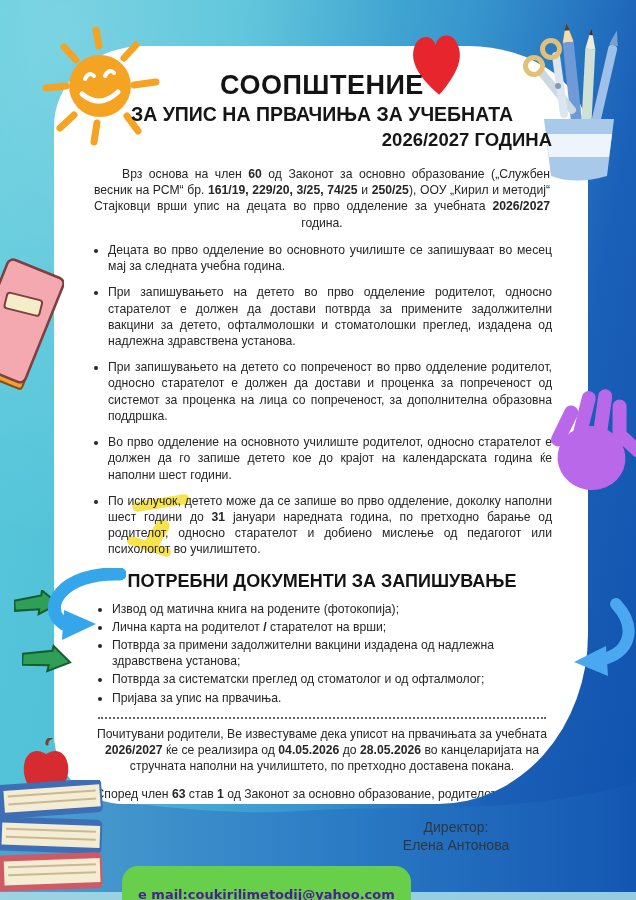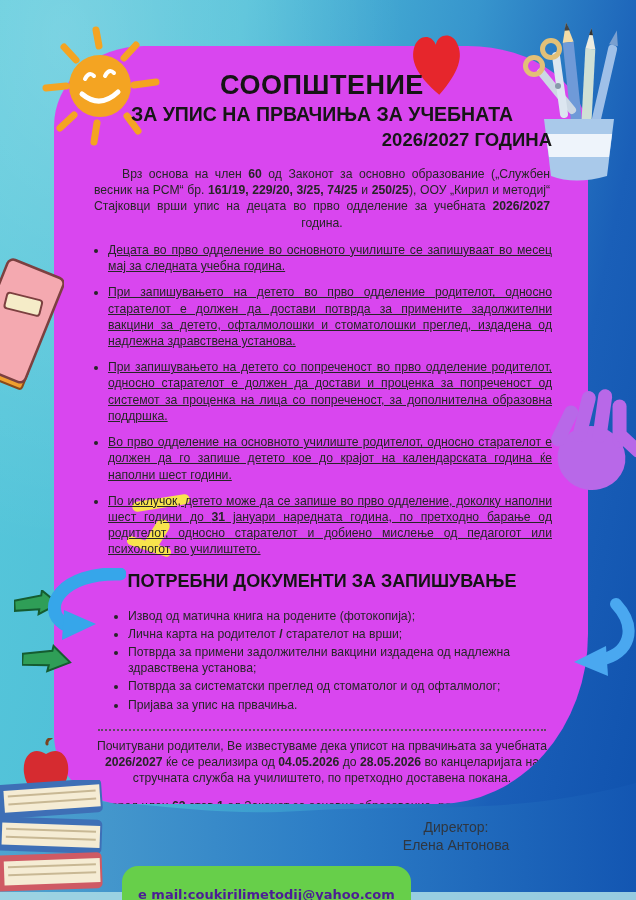--- a/index.html
+++ b/index.html
@@ -9,34 +9,34 @@
   }
   .bg{
     position:absolute;inset:0;
     background:
       radial-gradient(ellipse at 10% 4%, rgba(255,255,255,.22), transparent 42%),
       linear-gradient(102deg,#58c9db 0%,#50c0d8 30%,#3795cd 58%,#1a5fb8 80%,#0f51ad 100%);
   }
   .wave{position:absolute;left:0;bottom:0;width:636px;height:125px;}
   .panel{
     position:absolute;left:54px;top:46px;width:534px;height:758px;
-    background:#d946ef;
+    background:#ffffff;
     border-radius:90px 120px 150px 70px / 80px 90px 170px 70px;
     padding:22px 36px 0 38px;box-sizing:border-box;overflow:hidden;
   }
   .panel-inner{position:relative;z-index:2;}
   .title{font-size:27px;font-weight:bold;text-align:center;color:#141414;letter-spacing:.5px;margin:2px 0 0;}
   .subtitle{font-size:19.5px;font-weight:bold;text-align:center;color:#161616;margin:2px 0 0;}
   .yearline{font-size:18.5px;font-weight:bold;text-align:right;color:#161616;margin:3px 0 0;}
   .body-txt{font-size:12.2px;line-height:1.33;}
   .intro{margin:15px 2px 0;text-align:justify;text-align-last:center;text-indent:28px;}
-  ul.bullets{margin:11px 0 8px;padding:0 0 0 16px;list-style:disc outside;text-decoration:underline;}
+  ul.bullets{margin:11px 0 8px;padding:0 0 0 16px;list-style:disc outside;}
   ul.bullets li{margin:0 0 10px;text-align:justify;}
   .docs-head{font-size:18px;font-weight:bold;text-align:center;margin:13px 0 9px;color:#141414;}
-  ul.docs{margin:16px;padding:0 0 0 20px;list-style:disc outside;}
+  ul.docs{margin:0;padding:0 0 0 20px;list-style:disc outside;}
   ul.docs li{margin:0 0 2px;text-align:left;}
   .divider{border:0;border-top:2px dotted #4a4a4a;margin:11px 6px 7px;opacity:.85;}
   .closing{text-align:center;margin:0 2px;}
   .closing.p2{margin-top:11px;}
   .bb{font-weight:800;}
   .deco{position:absolute;}
   .stroke{position:absolute;background:#f8e34d;border-radius:6px;z-index:1;}
   .website{
     position:absolute;left:92px;top:841px;width:276px;text-align:center;
     font-size:15.5px;font-weight:800;color:#7d36f2;letter-spacing:.3px;z-index:6;cursor:pointer;
@@ -96,21 +96,21 @@
       <ul class="docs body-txt">
         <li><span>Извод од матична книга на родените (фотокопија);</span></li>
         <li><span>Лична карта на родителот </span><span class="bb">/</span><span> старателот на врши;</span></li>
         <li><span>Потврда за примени задолжителни вакцини издадена од надлежна здравствена установа;</span></li>
         <li><span>Потврда за систематски преглед од стоматолог и од офталмолог;</span></li>
         <li><span>Пријава за упис на првачиња.</span></li>
       </ul>
 
       <hr class="divider">
 
-      <p class="body-txt closing p1"><span>Почитувани родители, Ве известуваме дека уписот на првачињата за учебната </span><span class="bb">2026/2027</span><span> ќе се реализира од </span><span class="bb">04.05.2026</span><span> до </span><span class="bb">28.05.2026</span><span> во канцеларијата на стручната служба на училиштето, по претходно доставена покана.</span></p>
+      <p class="body-txt closing p1"><span>Почитувани родители, Ве известуваме дека уписот на првачињата за учебната </span><span class="bb">2026/2027</span><span> ќе се реализира од </span><span class="bb">04.05.2026</span><span> до </span><span class="bb">28.05.2026</span><span> во канцеларијата на стручната наполни на училиштето, по претходно доставена покана.</span></p>
       <p class="body-txt closing p2"><span>Според член </span><span class="bb">63</span><span> став </span><span class="bb">1</span><span> од Законот за основно образование, родителот, односно старателот има право и обврска да го запише детето во основното училиште во реонот во кој има живеалиште или каде што има престојувалиште.</span></p>
 
     </div>
   </div>
 
   <svg class="deco" style="left:36px;top:24px;" width="132" height="138" viewBox="0 0 132 138">
     <g stroke="#f4a422" stroke-width="7" stroke-linecap="round">
       <line x1="63" y1="22" x2="60" y2="6"></line>
       <line x1="88" y1="34" x2="100" y2="21"></line>
       <line x1="98" y1="61" x2="120" y2="58"></line>

